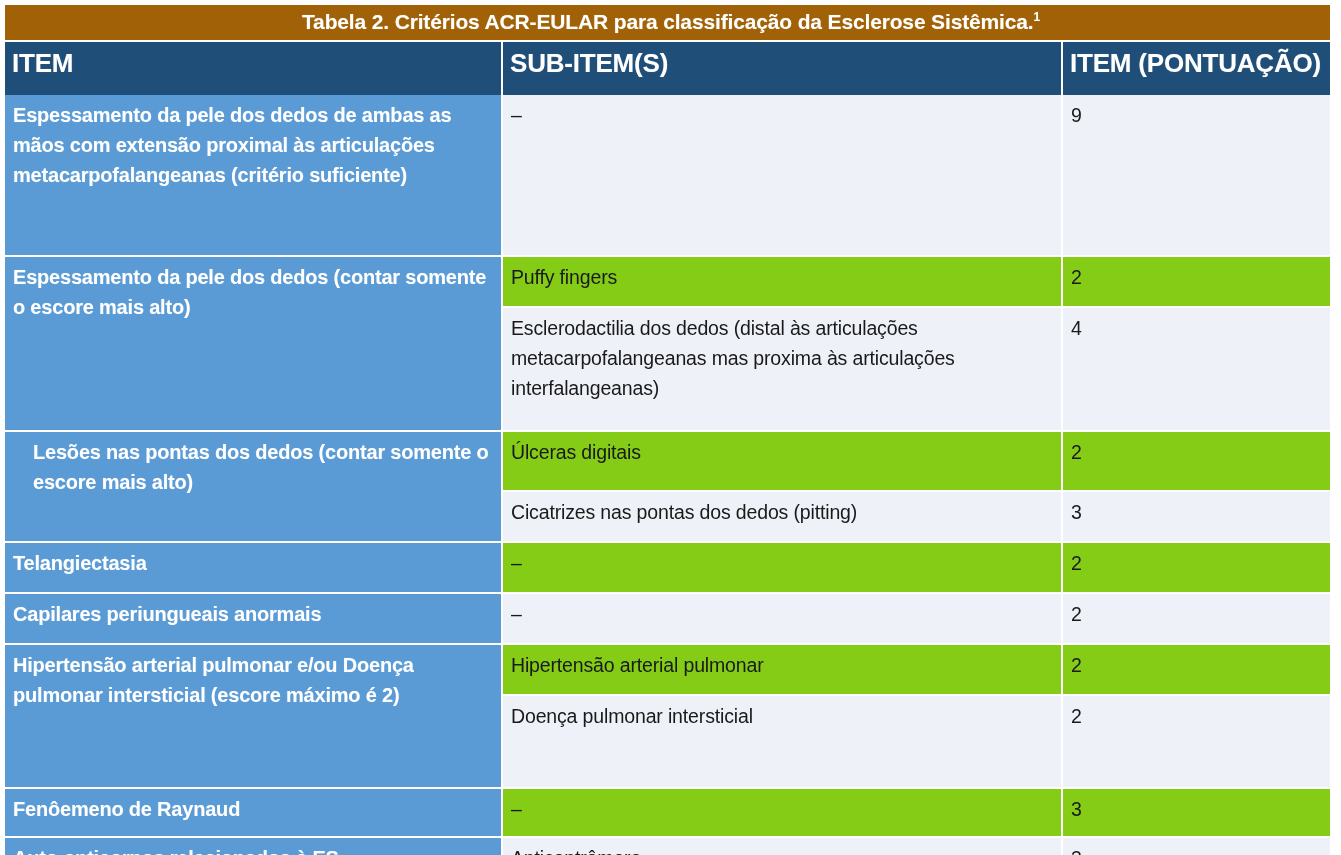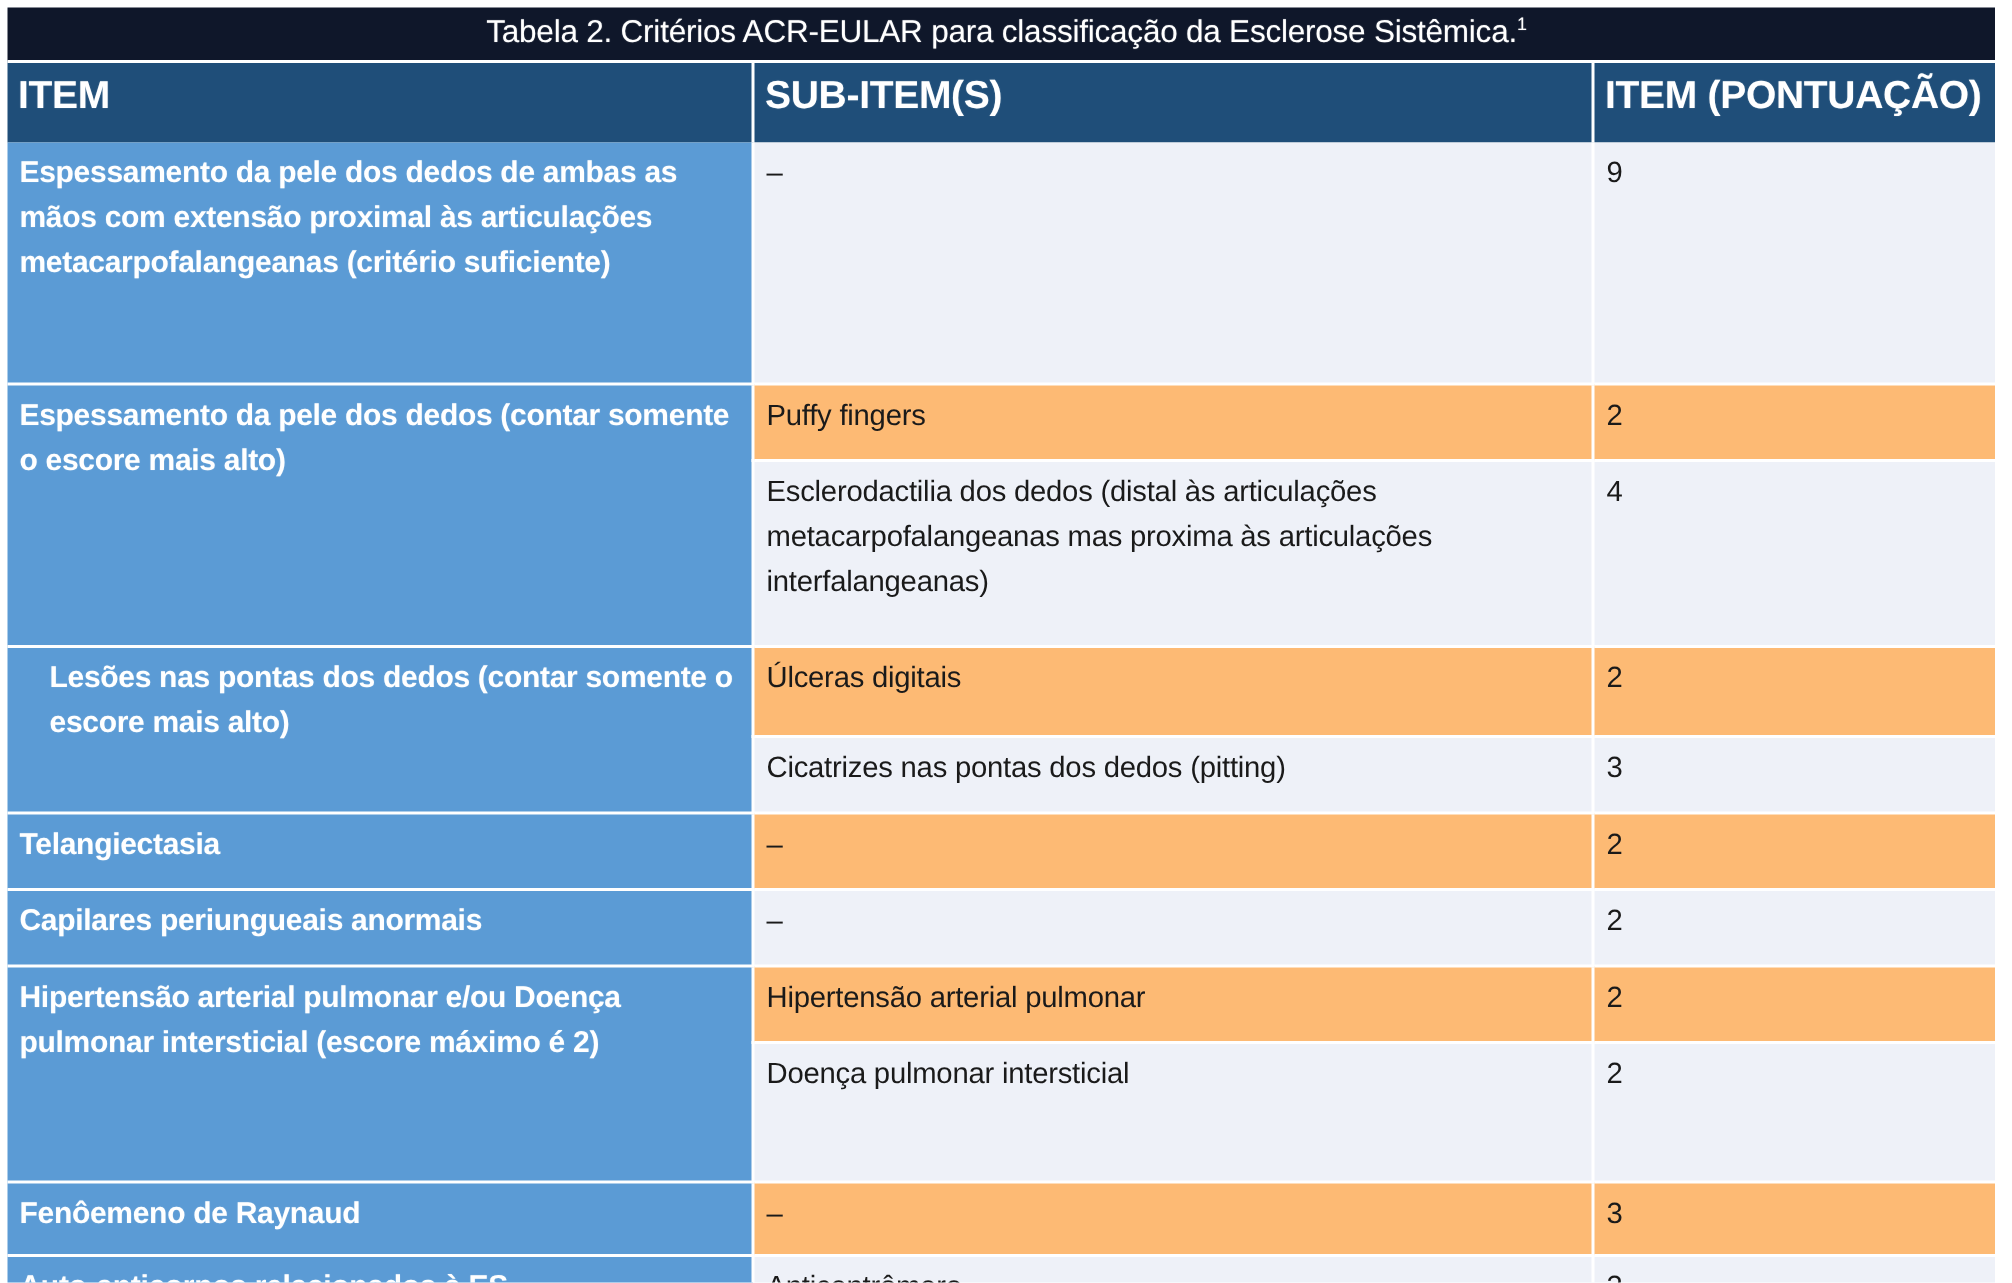--- a/index.html
+++ b/index.html
@@ -25,23 +25,23 @@
 
   table.acr {
     width: 1325px;
     border-collapse: collapse;
     table-layout: fixed;
     background: #ffffff;
   }
 
   
   .title-cell {
-    background: #0f172a;
+    background: #a16207;
     color: #ffffff;
-    font-weight: normal;
+    font-weight: bold;
     font-size: 21px;
     letter-spacing: -0.15px;
     padding: 4px 0 5px 7px;
     height: 26px;
     line-height: 24px;
     white-space: nowrap;
     border-bottom: 2px solid #ffffff;
     text-shadow: 0 0 1px rgba(255,255,255,0.35);
   }
   .title-cell sup {
@@ -88,21 +88,21 @@
     line-height: 30px;
     color: #1a1a1a;
     vertical-align: top;
     padding: 5px 8px 6px 8px;
     letter-spacing: -0.15px;
     border-bottom: 2px solid #ffffff;
     word-wrap: break-word;
   }
   td.sub { border-right: 2px solid #ffffff; }
 
-  .band-a { background: #fdba74; }
+  .band-a { background: #84cc16; }
   .band-b { background: #eef1f8; }
 
   td.dash { font-size: 19.5px; }
 
   
   .indent { padding-left: 6px; }
 </style>
 </head>
 <body>
 

